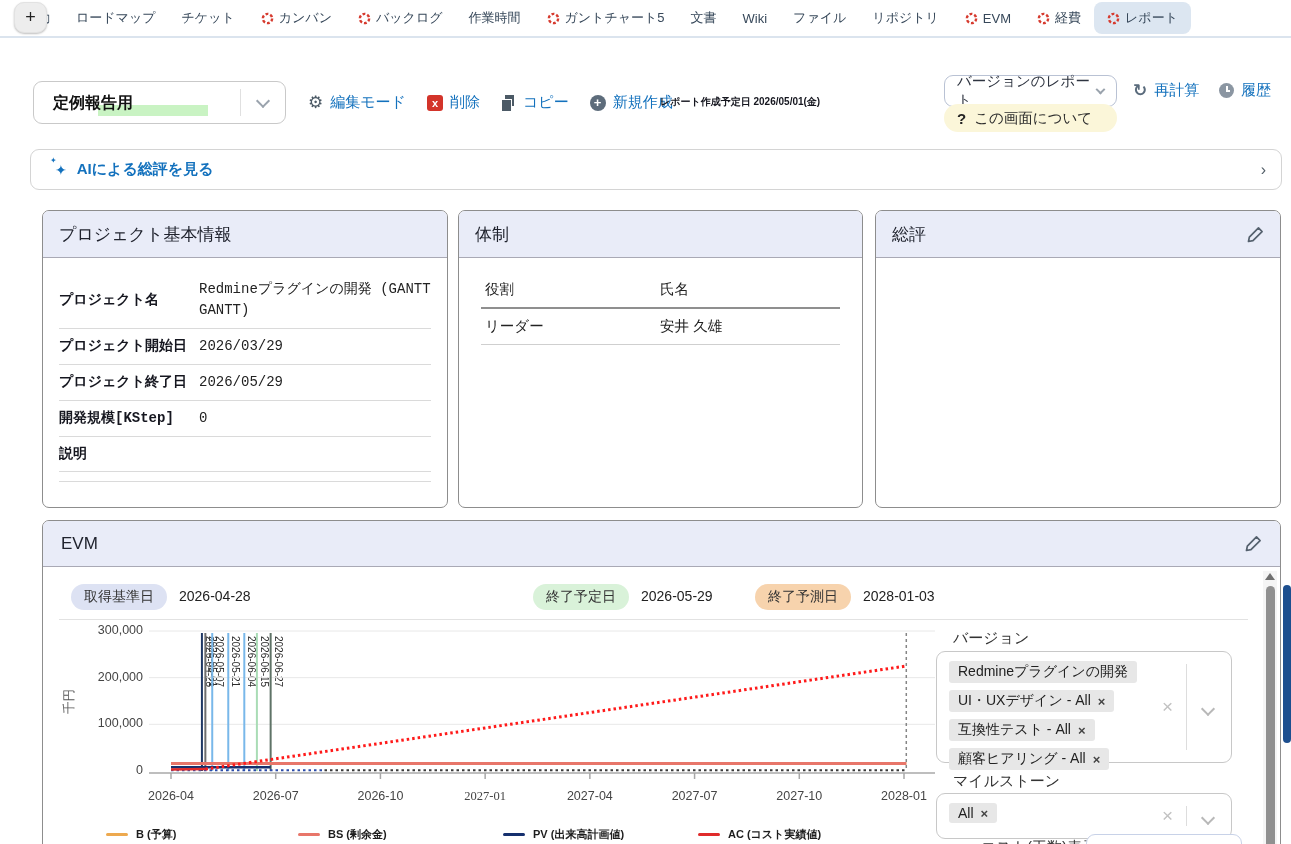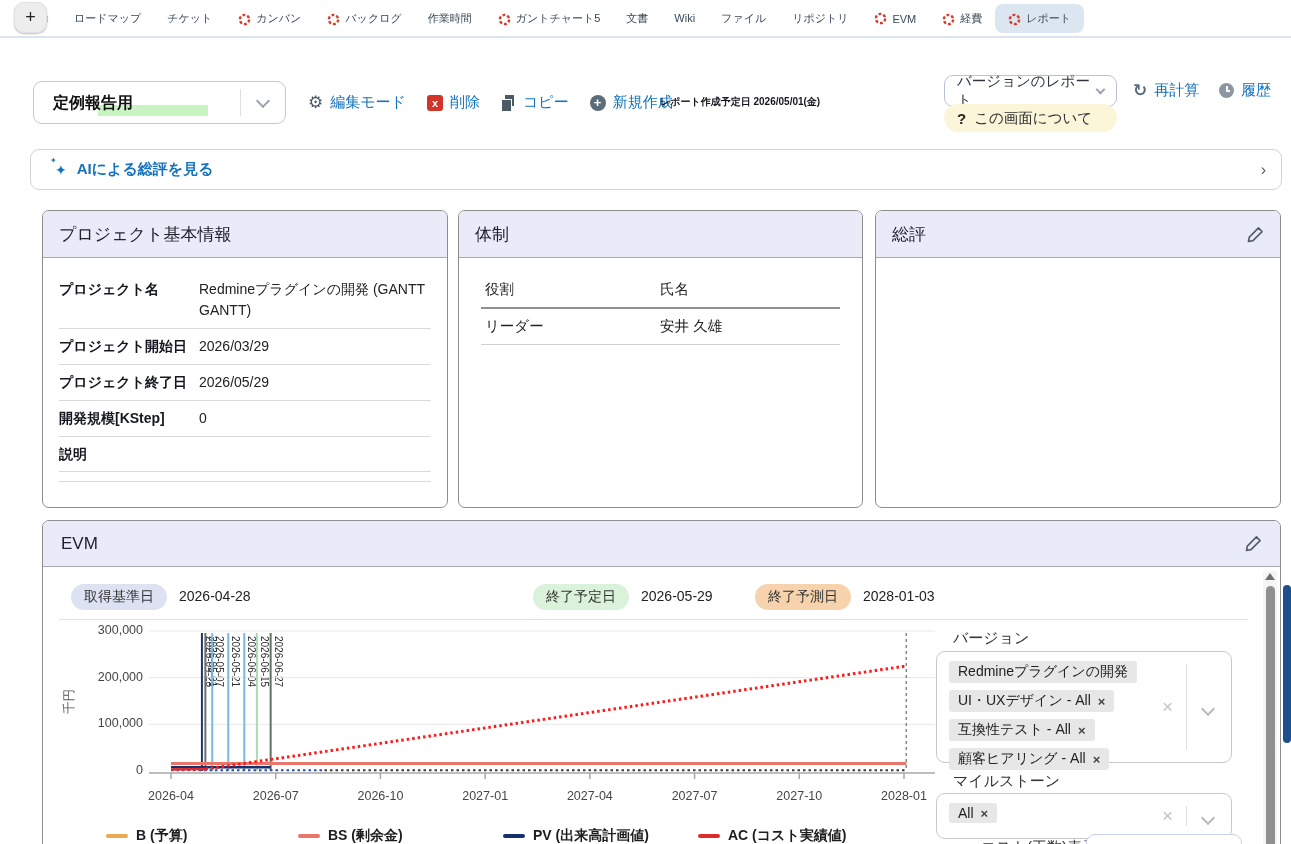--- a/index.html
+++ b/index.html
@@ -5,21 +5,21 @@
   * { margin:0; padding:0; box-sizing:border-box; }
   html,body { width:1291px; height:844px; }
   body {
     position:relative; overflow:hidden; background:#fff;
     font-family:"Liberation Sans","DejaVu Sans",sans-serif; color:#222;
   }
   
   #nav { position:absolute; left:0; top:0; width:1291px; height:38px;
          border-bottom:2px solid #dbe4ee; background:#fff; }
   #nav-items { display:flex; align-items:center; height:36px; padding-left:24px; white-space:nowrap; overflow:hidden; }
-  .nav-item { display:flex; align-items:flex-end; gap:5px; padding:7px 13px; font-size:11px; color:#37485a; cursor:pointer; border-radius:8px; }
+  .nav-item { display:flex; align-items:center; gap:5px; padding:7px 13px; font-size:13px; color:#37485a; cursor:pointer; border-radius:8px; }
   .nav-item.active { background:#dce6f1; }
   .nav-icon { display:inline-flex; }
   #nav-add { position:absolute; left:14px; top:2px; width:33px; height:31px; background:#ededed;
              border:1px solid #e2e2e2; border-radius:10px; font-size:18px; color:#222; text-align:center;
              line-height:29px; box-shadow:0 1px 2px rgba(0,0,0,.25); z-index:3; }
   
   #report-box { position:absolute; left:33px; top:81px; width:253px; height:43px;
                 border:1.5px solid #c9c9c9; border-radius:9px; background:#fff; }
   #report-name { position:absolute; left:19px; top:11px; font-size:16px; font-weight:bold; color:#111; z-index:2; }
   #report-highlight { position:absolute; left:64px; bottom:7px; width:110px; height:11px; background:#c9f3c3; z-index:1; }
@@ -65,21 +65,21 @@
   .panel { position:absolute; top:210px; height:298px; background:#fff; border:1px solid #8d8d8d; border-radius:7px; }
   .panel-head { height:47px; background:#e9ecf8; border-bottom:1px solid #a9a9b5; border-radius:6px 6px 0 0;
                 display:flex; align-items:center; justify-content:space-between; padding:0 16px;
                 font-size:17px; color:#20232e; }
   #panel-basic { left:42px; width:406px; }
   #panel-org   { left:458px; width:405px; }
   #panel-review{ left:875px; width:406px; }
   .pencil { width:17px; height:17px; cursor:pointer; }
   
   #basic-rows { padding:14px 16px 0 16px; }
-  .def-row { display:flex; border-bottom:1px solid #dadada; padding:7px 0; min-height:26px; align-items:flex-start; }
+  .def-row { display:flex; border-bottom:1px solid #dadada; padding:7px 0; min-height:26px; align-items:center;font-family:Liberation Mono, monospace; }
   .def-label { width:140px; font-weight:bold; font-size:14px; color:#15161f; line-height:1.45; flex-shrink:0; }
   .def-value { font-size:14px; color:#222; line-height:1.5; }
   .def-empty { height:10px; min-height:10px; padding:0; }
   
   #org-wrap { padding:16px 22px; }
   #org-table { width:100%; border-collapse:collapse; font-size:14.5px; color:#222; }
   #org-table th { text-align:left; font-weight:normal; padding:6px 4px 8px; border-bottom:2px solid #8f8f8f; }
   #org-table td { padding:8px 4px; border-bottom:1px solid #cfcfcf; }
   
   #panel-evm { position:absolute; left:42px; top:520px; width:1239px; height:720px; background:#fff;
@@ -90,21 +90,21 @@
   .evm-badge { position:absolute; top:63px; padding:4px 13px; border-radius:13px; font-size:14px; color:#333; }
   .evm-badge-val { position:absolute; top:67px; font-size:14px; color:#222; }
   #badge-sep { position:absolute; left:16px; right:32px; top:98px; border-top:1px solid #e2e2e2; }
   #chart-svg { position:absolute; left:0; top:0; z-index:1; }
   .ytick-label { position:absolute; left:28px; width:72px; text-align:right; font-size:12.5px; color:#454545; }
   .xtick-label { position:absolute; width:84px; text-align:center; font-size:12.5px; color:#454545; top:268px; }
   #y-axis-title { position:absolute; left:14px; top:172px; font-size:12.5px; color:#555; transform:rotate(-90deg); }
   .ms-label { position:absolute; top:115px; writing-mode:vertical-rl; font-size:10px; color:#2d2d2d; letter-spacing:0; }
   .legend-item { position:absolute; top:306px; display:flex; align-items:center; gap:8px; }
   .legend-swatch { width:22px; height:3.5px; border-radius:2px; }
-  .legend-text { font-size:14px; font-weight:bold; color:#1d1d1d; }
+  .legend-text { font-size:11px; font-weight:bold; color:#1d1d1d; }
   
   .sel-label { position:absolute; left:910px; font-size:15px; color:#333; }
   .sel-box { position:absolute; left:893px; width:296px; border:1.5px solid #c8c8c8; border-radius:9px; background:#fff; }
   .sel-tags { position:absolute; left:12px; top:9px; display:flex; flex-direction:column; align-items:flex-start; gap:7px; }
   .sel-tag { background:#e7e7e7; border-radius:3px; padding:2px 9px; font-size:14px; color:#222;
              display:flex; align-items:center; gap:7px; white-space:nowrap; }
   .tag-x { font-size:13px; font-weight:bold; color:#444; cursor:pointer; }
   .sel-clear { position:absolute; right:58px; top:50%; transform:translateY(-50%); color:#c2c2c2; font-size:19px; cursor:pointer; }
   .sel-divider { position:absolute; right:44px; top:12px; bottom:12px; width:1px; background:#ddd; }
   .sel-chev { position:absolute; right:18px; top:50%; margin-top:-7px; }
@@ -367,21 +367,21 @@
       <div class="ms-label" style="left: 160.923px;">2026-04-28</div>
       <div class="ms-label" style="left: 164.359px;">2026-05-01</div>
       <div class="ms-label" style="left: 171.231px;">2026-05-07</div>
       <div class="ms-label" style="left: 187.266px;">2026-05-21</div>
       <div class="ms-label" style="left: 203.3px;">2026-06-04</div>
       <div class="ms-label" style="left: 215.898px;">2026-06-15</div>
       <div class="ms-label" style="left: 229.642px;">2026-06-27</div>
       <div class="xtick-label" style="left: 86px;">2026-04</div>
       <div class="xtick-label" style="left: 190.714px;">2026-07</div>
       <div class="xtick-label" style="left: 295.429px;">2026-10</div>
-      <div class="xtick-label" style="left: 400.143px;">2027-01</div>
+      <div class="xtick-label" style="left: 400.143px; font-family: Liberation Serif, serif;">2027-01</div>
       <div class="xtick-label" style="left: 504.857px;">2027-04</div>
       <div class="xtick-label" style="left: 609.571px;">2027-07</div>
       <div class="xtick-label" style="left: 714.286px;">2027-10</div>
       <div class="xtick-label" style="left: 819px;">2028-01</div>
     </div>
   <div id="y-axis-title">千円</div>
   <div id="chart-legend">
       <div class="legend-item" style="left: 63px;">
         <span class="legend-swatch" style="background: rgb(237, 169, 79);"></span>
         <span class="legend-text">B (予算)</span>

